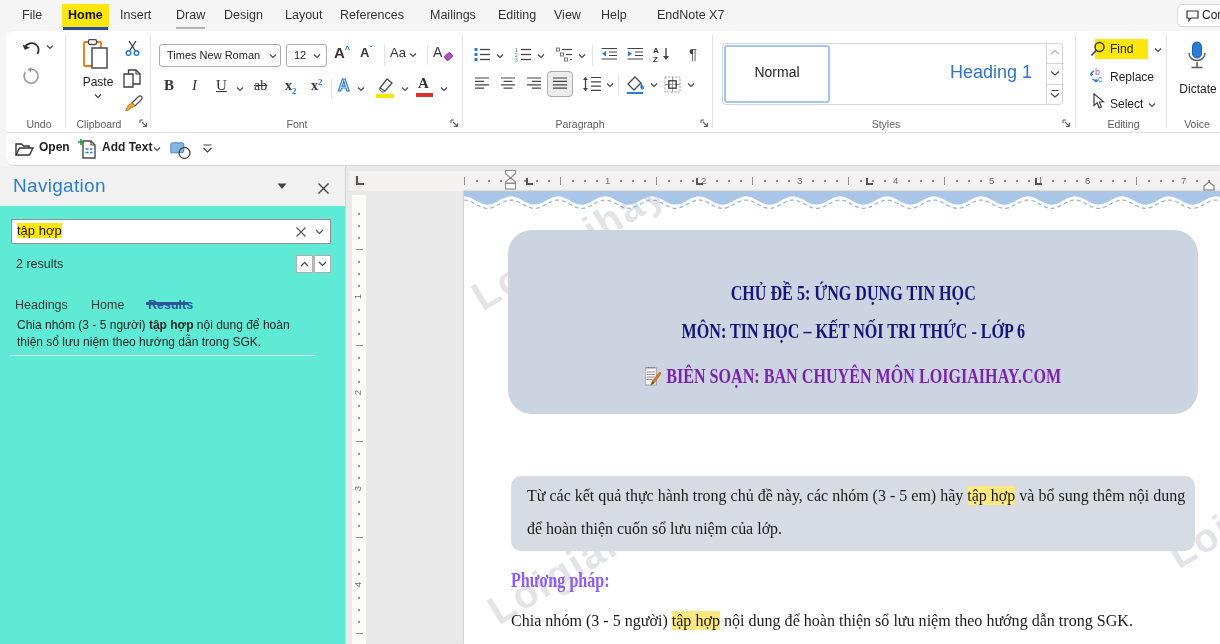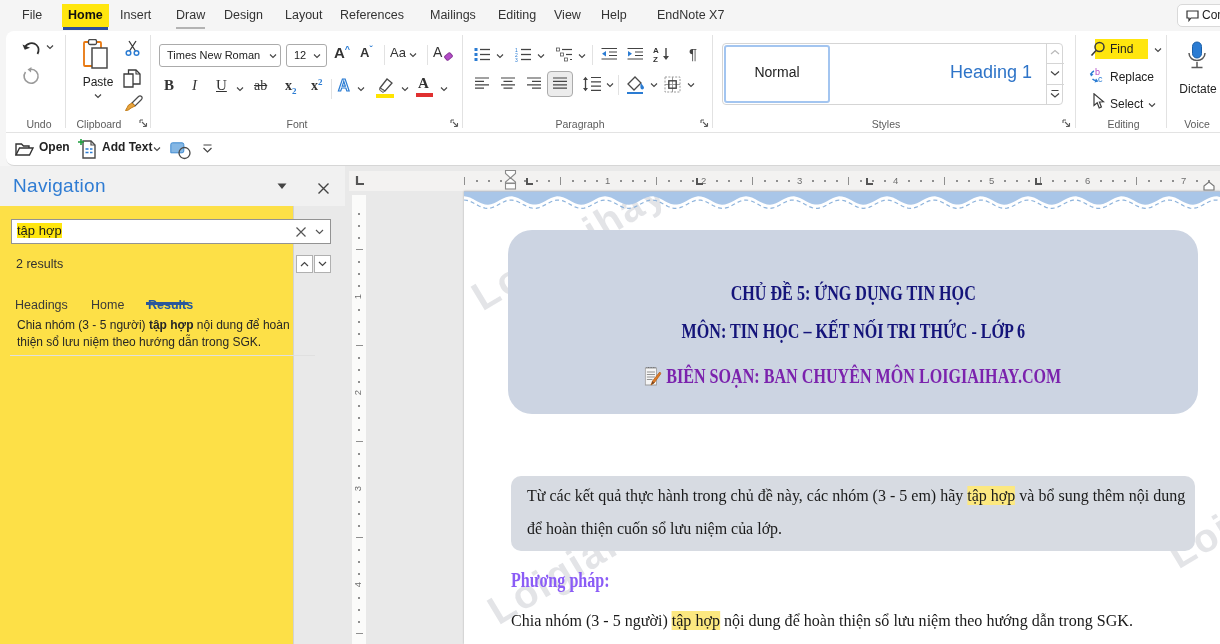--- a/index.html
+++ b/index.html
@@ -11,21 +11,21 @@
 #homehl { position:absolute; left:62px; top:4px; width:47px; height:23px; background:#ffe60e; }
 #homeul { position:absolute; left:63px; top:27px; width:45px; height:3px; background:#2b4d9e; }
 #drawul { position:absolute; left:176px; top:27px; width:29px; height:2px; background:#b3b3b3; }
 #cmtbtn { position:absolute; left:1177px; top:4px; width:70px; height:23px; background:#fff; border:1px solid #d9d9d9; border-radius:5px; font-size:12px; color:#222; }
 #ribbon { position:absolute; left:6px; top:31px; width:1214px; height:102px; background:#fff; border-radius:8px 0 0 0; border-bottom:1px solid #e3e3e3; }
 #toolbar2 { position:absolute; left:6px; top:133px; width:1214px; height:33px; background:#fff; border-radius:0 0 0 8px; border-bottom:1px solid #d6d6d6;font-weight:bold; }
 .gsep { position:absolute; top:4px; width:1px; height:93px; background:#e2e2e2; }
 .glabel { position:absolute; top:87px; font-size:10.5px; color:#5c5c5c; text-align:center; }
 svg { display:block; }
 .combo { position:absolute; background:#fff; border:1px solid #ababab; border-radius:3px; font-size:11px; color:#222; }
-#navpane { position:absolute; left:0; top:166px; width:294px; height:478px; background:#fde047; border-right:1px solid #d2d2d2; }
+#navpane { position:absolute; left:0; top:166px; width:346px; height:478px; background:#5eead4; border-right:1px solid #d2d2d2; }
 #navhead { position:absolute; left:0; top:0; width:345px; height:40px; background:#f1f1f1; }
 #navtitle { position:absolute; left:13px; top:9px; font-size:19px; color:#2f7cd3; letter-spacing:0.3px; }
 #searchbox { position:absolute; left:11px; top:53px; width:320px; height:25px; background:#fff; border:1px solid #939393; }
 .navtab { position:absolute; top:116px; font-size:12.5px; color:#3a3a3a;margin-top:16px; }
 .resitem { position:absolute; left:17px; font-size:12px; color:#262626; line-height:17px; white-space:nowrap; }
 #docarea { position:absolute; left:347px; top:166px; width:873px; height:478px; background:#e9e9e9; }
 #cornerbox { position:absolute; left:2px; top:5px; width:22px; height:20px; background:#f3f2f1; }
 #hruler { position:absolute; left:24px; top:5px; width:849px; height:20px; background:#f3f2f1; }
 #vruler { position:absolute; left:5px; top:29px; width:14px; height:449px; background:#fbfbfa; }
 .tick { position:absolute; background:#8f8f8f; }

